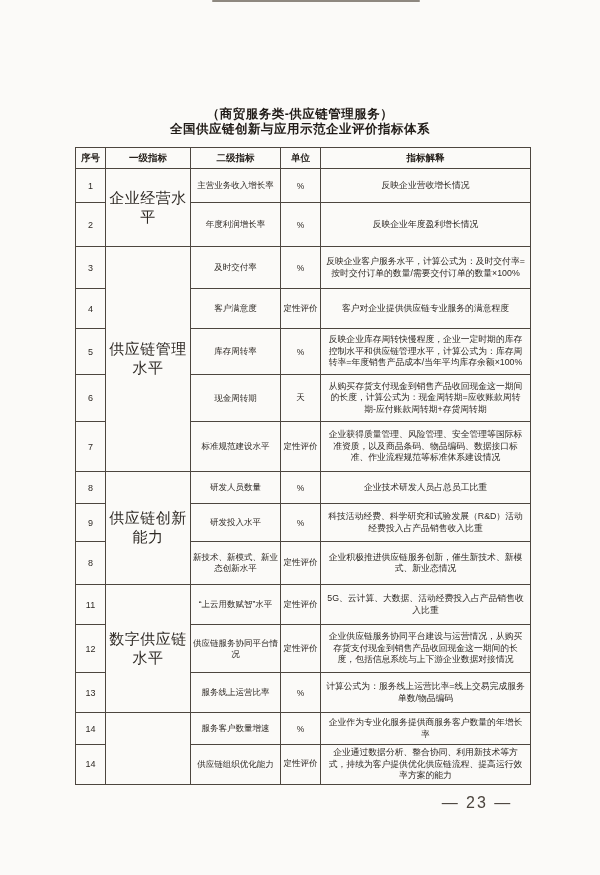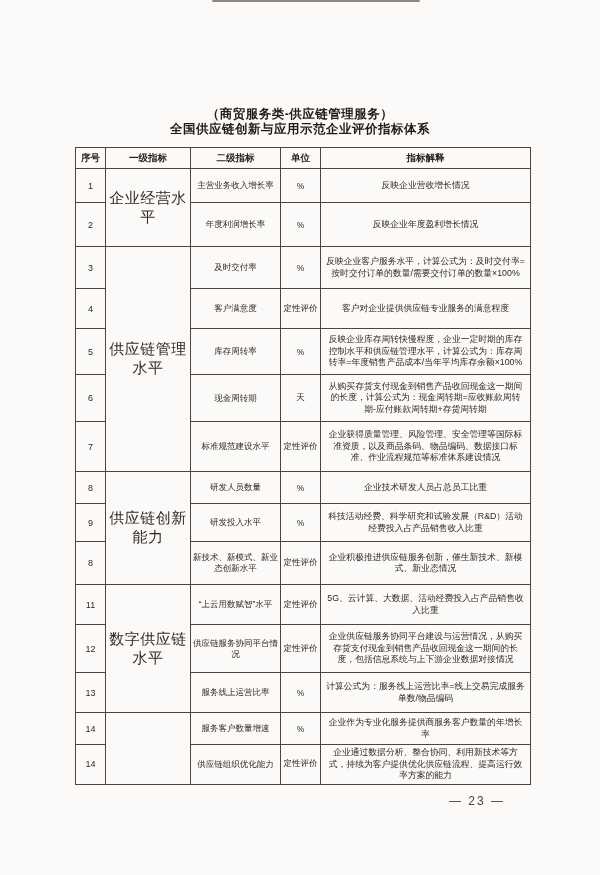--- a/index.html
+++ b/index.html
@@ -44,21 +44,21 @@
     text-align:center;vertical-align:middle;
     font-size:8.5px;padding:10px 2px;line-height:11px;
   }
   td.c-unit{font-size:8.5px;}
   td.c-exp{
     text-align:center;vertical-align:middle;
     font-size:8.8px;line-height:11.5px;padding:2px 4px;
   }
   .page-number{
     position:absolute;top:794px;left:436px;width:82px;
-    text-align:center;font-size:12px;color:#4b443d;
+    text-align:center;font-size:16px;color:#4b443d;
     letter-spacing:2px;white-space:nowrap;
   }
 </style>
 </head>
 <body>
 
 <div class="scan-edge-line"></div>
 
 <div class="page-title">
   <div>（商贸服务类-供应链管理服务）</div>

